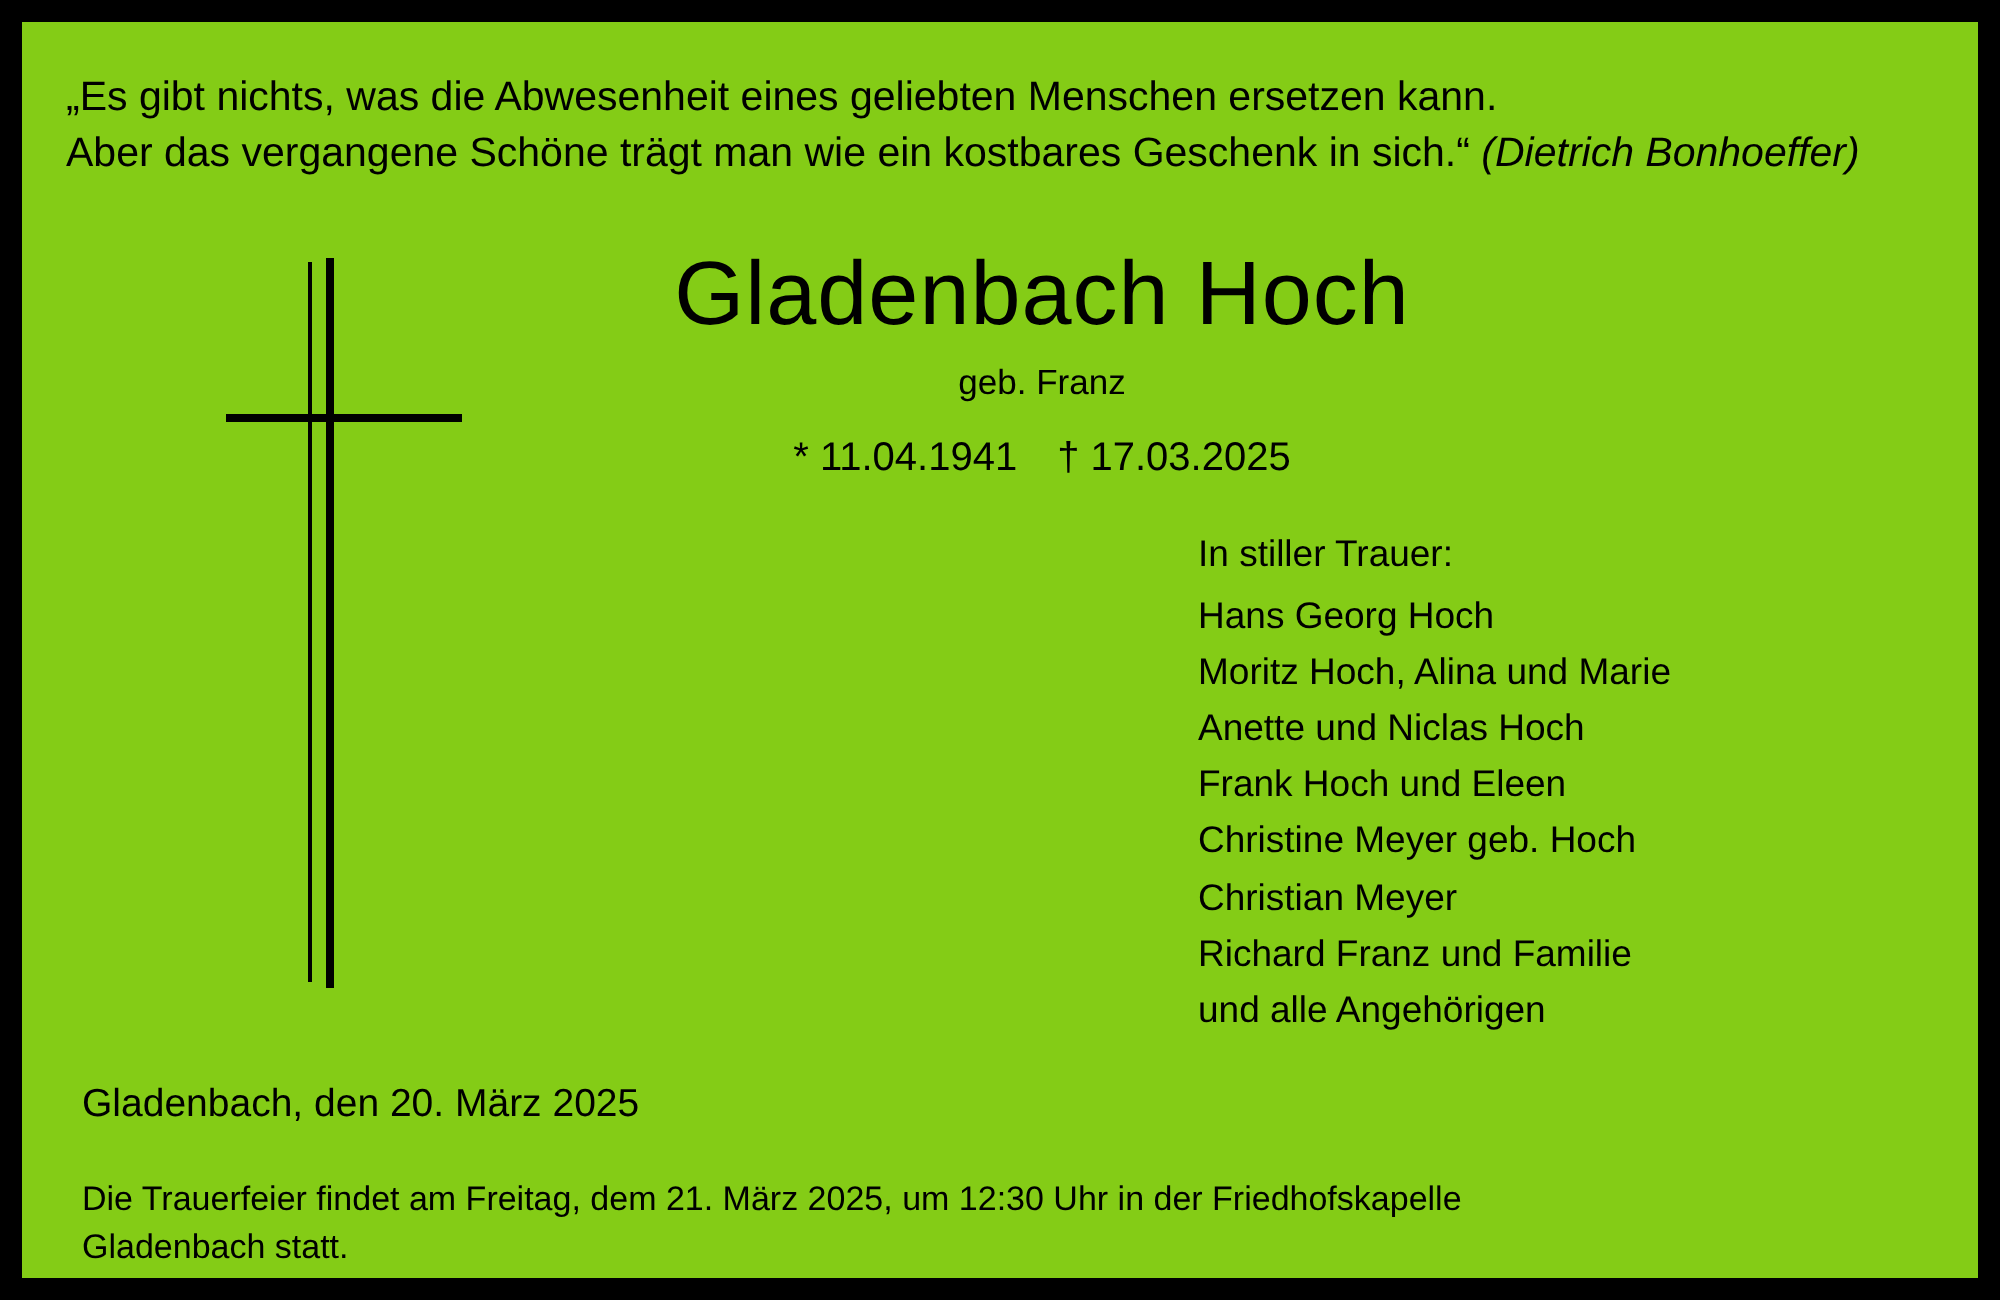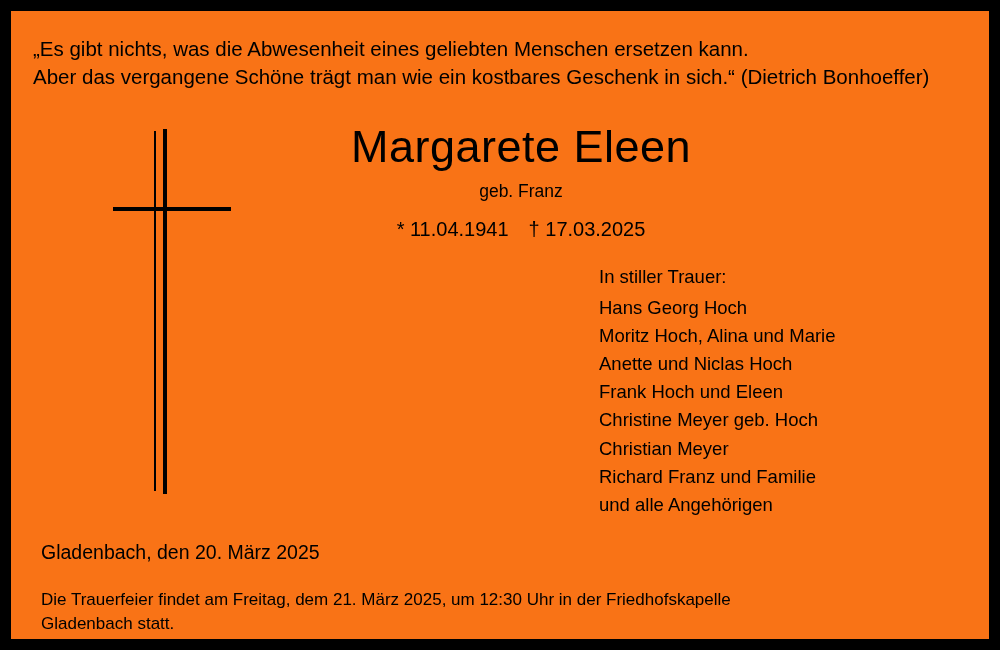--- a/index.html
+++ b/index.html
@@ -12,38 +12,39 @@
     height: 650px;
     overflow: hidden;
     font-family: "Liberation Sans", sans-serif;
   }
   .obituary {
     position: absolute;
     left: 11px;
     top: 11px;
     width: 978px;
     height: 628px;
-    background: #f97316;
+    background: #84cc16;
     box-sizing: border-box;
   }
 
   
   .quote-block {
     position: absolute;
     left: 22px;
     top: 24px;
     width: 930px;
   }
   .quote-line {
     font-size: 20.5px;
     color: #000;
     line-height: 1.38;
     white-space: nowrap;
   }
   .quote-author {
+    font-style: italic;
     text-align: right;
   }
 
   
   .cross {
     position: absolute;
     left: 95px;
     top: 118px;
     width: 125px;
     height: 365px;
@@ -151,21 +152,21 @@
     <div class="quote-line"><span>Aber das vergangene Schöne trägt man wie ein kostbares Geschenk in sich.“</span> <span class="quote-author">(Dietrich Bonhoeffer)</span></div>
   </div>
 
   <div class="cross">
     <div class="vbar-thin"></div>
     <div class="vbar"></div>
     <div class="hbar"></div>
   </div>
 
   <div class="name-block">
-    <div class="deceased-name">Margarete Eleen</div>
+    <div class="deceased-name">Gladenbach Hoch</div>
     <div class="maiden-name">geb. Franz</div>
     <div class="dates"><span>* 11.04.1941</span><span class="sep"></span><span>† 17.03.2025</span></div>
   </div>
 
   <div class="mourners">
     <div class="mourners-title">In stiller Trauer:</div>
     <div class="mourner">Hans Georg Hoch</div>
     <div class="mourner">Moritz Hoch, Alina und Marie</div>
     <div class="mourner">Anette und Niclas Hoch</div>
     <div class="mourner">Frank Hoch und Eleen</div>

